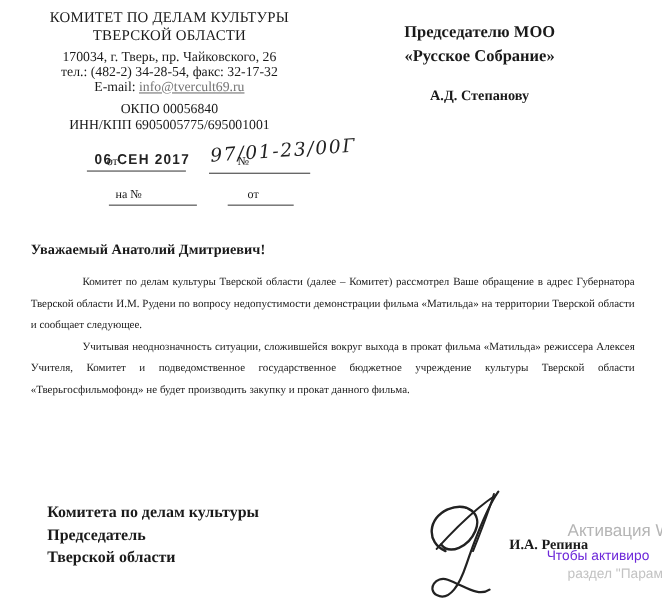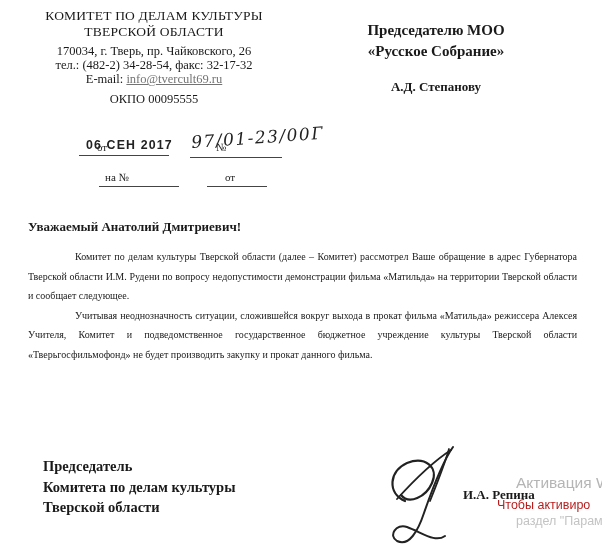--- a/index.html
+++ b/index.html
@@ -65,21 +65,22 @@
     </div>
     <div class="org-contact">
       <div>170034, г. Тверь, пр. Чайковского, 26</div>
       <div>тел.: (482-2) 34-28-54, факс: 32-17-32</div>
       <div>
         <span>E-mail:</span>
         <a href="#" class="email-link">info@tvercult69.ru</a>
       </div>
     </div>
     <div class="org-codes">
-      <div>ОКПО 00095555</div>
+      <div>ОКПО 00056840</div>
+      <div>ИНН/КПП 6905005775/695001001</div>
     </div>
   </div>
 
   <div class="addressee-block">
     <div class="addressee-org">
       <div>Председателю МОО</div>
       <div>«Русское Собрание»</div>
     </div>
     <div class="addressee-name">А.Д. Степанову</div>
   </div>
@@ -97,32 +98,32 @@
   <div class="abs rule" style="left:207px; top:185px; width:60px;"></div>
 
   <div class="salutation">Уважаемый Анатолий Дмитриевич!</div>
 
   <div class="body-text">
     <p>Комитет по делам культуры Тверской области (далее – Комитет) рассмотрел Ваше обращение в адрес Губернатора Тверской области И.М. Рудени по вопросу недопустимости демонстрации фильма «Матильда» на территории Тверской области и сообщает следующее.</p>
     <p>Учитывая неоднозначность ситуации, сложившейся вокруг выхода в прокат фильма «Матильда» режиссера Алексея Учителя, Комитет и подведомственное государственное бюджетное учреждение культуры Тверской области «Тверьгосфильмофонд» не будет производить закупку и прокат данного фильма.</p>
   </div>
 
   <div class="sig-title">
+    <div>Комитета по делам культуры</div>
     <div>Председатель</div>
-    <div>Комитета по делам культуры</div>
     <div>Тверской области</div>
   </div>
 
   <svg class="sig-svg" width="95" height="113" viewBox="0 0 95 113">
     <g fill="none" stroke="#222" stroke-linecap="round">
       <path stroke-width="2.2" d="M22 58 C4 50 6 28 24 20 C42 13 56 24 49 40 C43 54 26 62 18 52"></path>
       <path stroke-width="2" d="M70 4 C60 18 50 44 41 70 C35 88 26 104 14 98 C5 93 13 80 24 84 C40 90 52 100 62 93"></path>
       <path stroke-width="1.8" d="M68 7 C54 16 34 34 14 56"></path>
       <path stroke-width="1.8" d="M66 6 C62 20 55 38 47 58"></path>
     </g>
   </svg>
   <div class="sig-name">И.А. Репина</div>
 
   <div class="wm wm-1" style="color: rgb(181, 181, 181);">Активация W</div>
-  <div class="wm wm-2" style="color: #b91c1c;">Чтобы активиро</div>
+  <div class="wm wm-2" style="color: #6d28d9;">Чтобы активиро</div>
   <div class="wm wm-3" style="color: rgb(195, 195, 195);">раздел "Парам</div>
 
 </div>
 
 </body></html>

